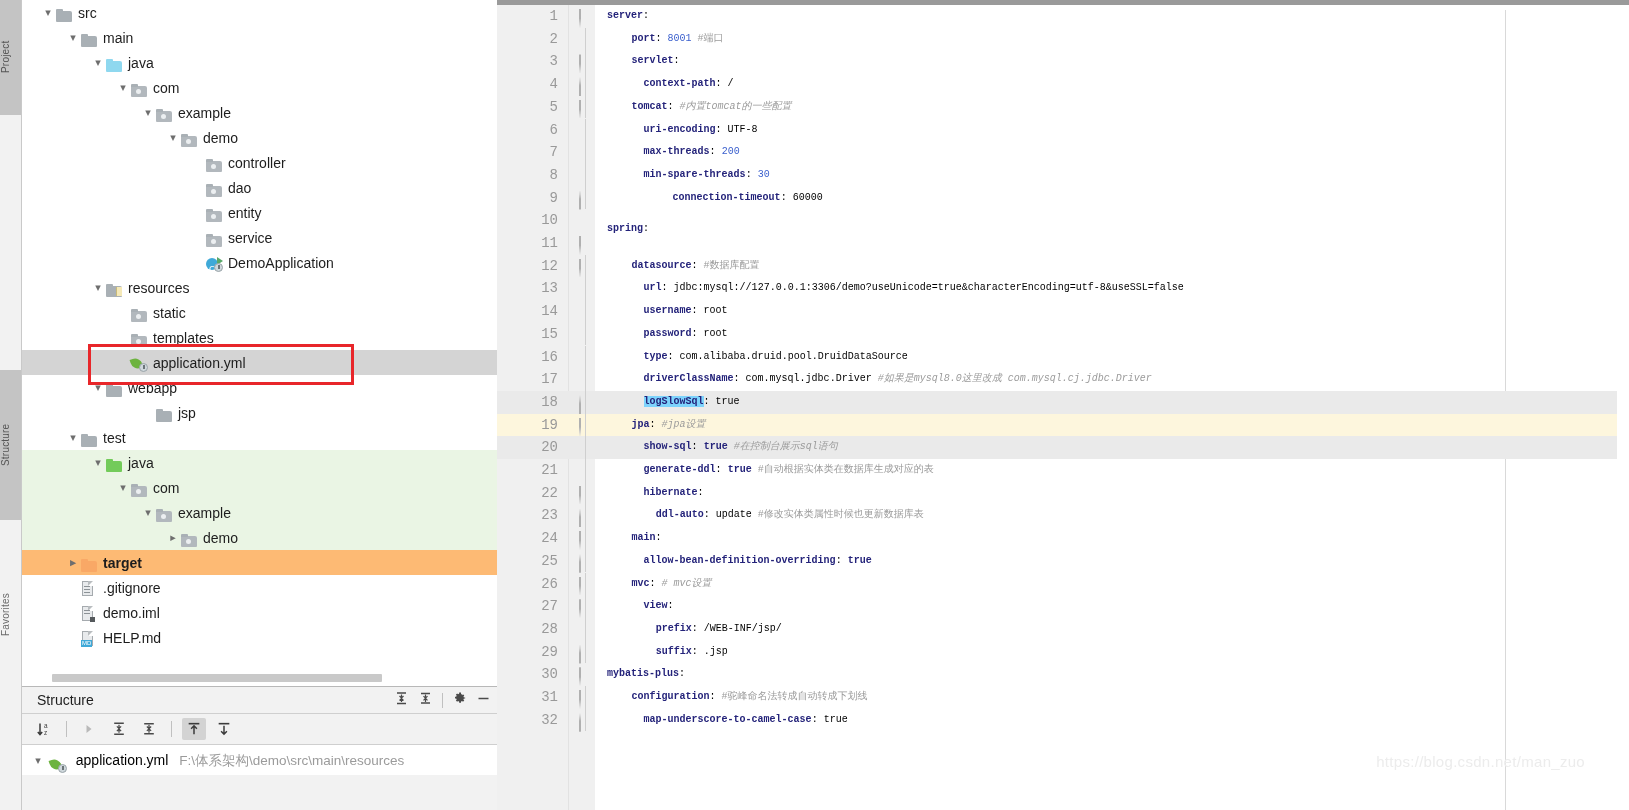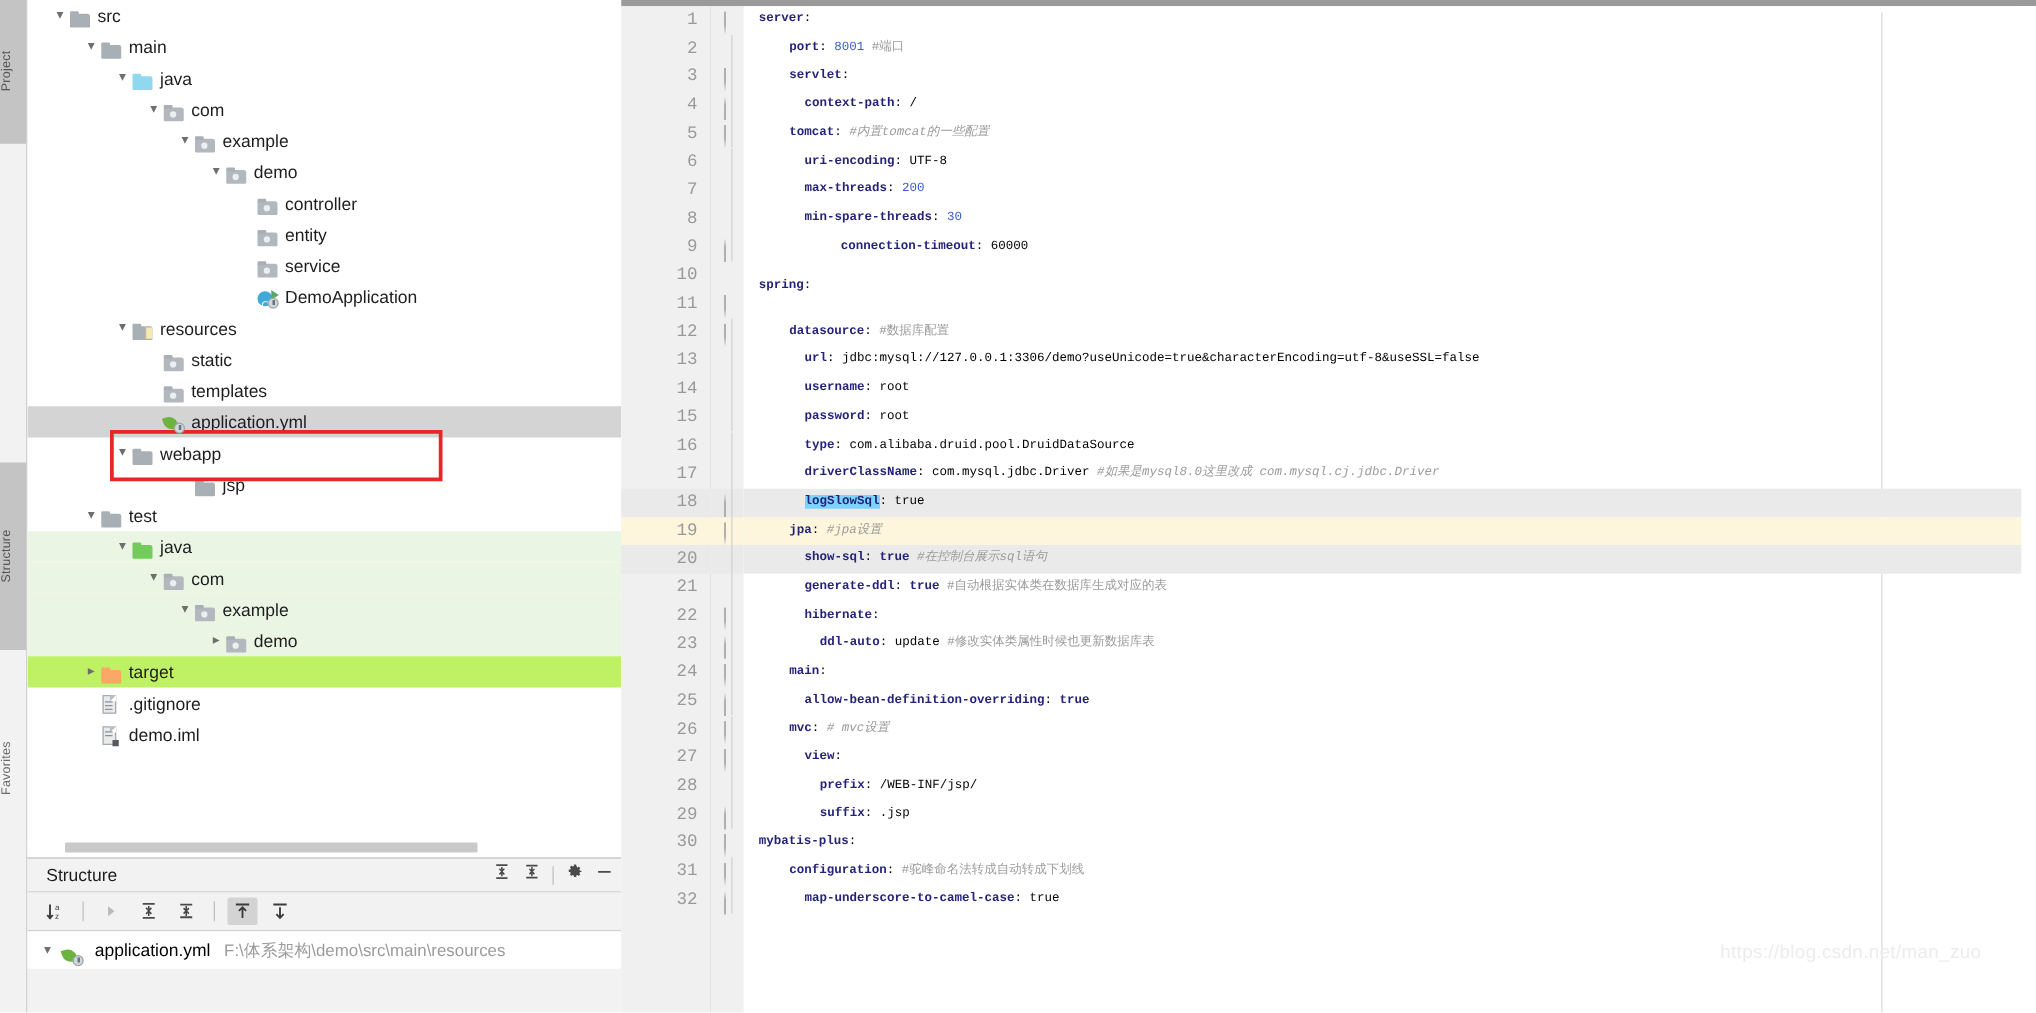--- a/index.html
+++ b/index.html
@@ -30,21 +30,21 @@
     position: absolute; left: 22px; top: 0; width: 475px; height: 686px;
     background: #ffffff; overflow: hidden;
   }
   .tree-row {
     position: relative; height: 25px; line-height: 25px;
     white-space: nowrap; font-size: 14px; color: #1d1d1d;
     font-family: "Liberation Sans", sans-serif;
   }
   .tree-row.sel { background: #d4d4d4; }
   .tree-row.green { background: #eaf5e4; }
-  .tree-row.yellow { background: #bef264; }
+  .tree-row.yellow { background: #fdba74; font-weight: bold; }
 
   .twisty {
     display: inline-block; width: 16px; text-align: center;
     color: #6e6e6e; font-size: 11px; vertical-align: middle;
     position: relative; top: -1px;
   }
   .twisty.blank { color: transparent; }
 
   .ticon { display: inline-block; width: 18px; height: 15px; vertical-align: middle;
            position: relative; top: -1px; margin-right: 4px; }
@@ -249,37 +249,39 @@
 
   <div class="project-panel">
     <div id="tree-body">
         <div class="tree-row"><span style="display:inline-block;width:18px"></span><span class="twisty">▾</span><span class="ticon"><span class="fold"></span></span><span class="tlabel">src</span></div>
         <div class="tree-row"><span style="display:inline-block;width:43px"></span><span class="twisty">▾</span><span class="ticon"><span class="fold"></span></span><span class="tlabel">main</span></div>
         <div class="tree-row"><span style="display:inline-block;width:68px"></span><span class="twisty">▾</span><span class="ticon"><span class="fold blue"></span></span><span class="tlabel">java</span></div>
         <div class="tree-row"><span style="display:inline-block;width:93px"></span><span class="twisty">▾</span><span class="ticon"><span class="fold pkg"><i></i></span></span><span class="tlabel">com</span></div>
         <div class="tree-row"><span style="display:inline-block;width:118px"></span><span class="twisty">▾</span><span class="ticon"><span class="fold pkg"><i></i></span></span><span class="tlabel">example</span></div>
         <div class="tree-row"><span style="display:inline-block;width:143px"></span><span class="twisty">▾</span><span class="ticon"><span class="fold pkg"><i></i></span></span><span class="tlabel">demo</span></div>
         <div class="tree-row"><span style="display:inline-block;width:168px"></span><span class="twisty blank">&nbsp;</span><span class="ticon"><span class="fold pkg"><i></i></span></span><span class="tlabel">controller</span></div>
+        <div class="tree-row"><span style="display:inline-block;width:168px"></span><span class="twisty blank">&nbsp;</span><span class="ticon"><span class="fold pkg"><i></i></span></span><span class="tlabel">dao</span></div>
         <div class="tree-row"><span style="display:inline-block;width:168px"></span><span class="twisty blank">&nbsp;</span><span class="ticon"><span class="fold pkg"><i></i></span></span><span class="tlabel">entity</span></div>
         <div class="tree-row"><span style="display:inline-block;width:168px"></span><span class="twisty blank">&nbsp;</span><span class="ticon"><span class="fold pkg"><i></i></span></span><span class="tlabel">service</span></div>
         <div class="tree-row"><span style="display:inline-block;width:168px"></span><span class="twisty blank">&nbsp;</span><span class="ticon"><span class="clsic"><span class="c"></span><span class="ply"></span><span class="bd"></span></span></span><span class="tlabel">DemoApplication</span></div>
         <div class="tree-row"><span style="display:inline-block;width:68px"></span><span class="twisty">▾</span><span class="ticon"><span class="fold res"><i></i></span></span><span class="tlabel">resources</span></div>
         <div class="tree-row"><span style="display:inline-block;width:93px"></span><span class="twisty blank">&nbsp;</span><span class="ticon"><span class="fold pkg"><i></i></span></span><span class="tlabel">static</span></div>
         <div class="tree-row"><span style="display:inline-block;width:93px"></span><span class="twisty blank">&nbsp;</span><span class="ticon"><span class="fold pkg"><i></i></span></span><span class="tlabel">templates</span></div>
         <div class="tree-row sel"><span style="display:inline-block;width:93px"></span><span class="twisty blank">&nbsp;</span><span class="ticon"><span class="leafic"><span class="lf"></span><span class="bd"></span></span></span><span class="tlabel">application.yml</span></div>
         <div class="tree-row"><span style="display:inline-block;width:68px"></span><span class="twisty">▾</span><span class="ticon"><span class="fold"></span></span><span class="tlabel">webapp</span></div>
         <div class="tree-row"><span style="display:inline-block;width:118px"></span><span class="twisty blank">&nbsp;</span><span class="ticon"><span class="fold"></span></span><span class="tlabel">jsp</span></div>
         <div class="tree-row"><span style="display:inline-block;width:43px"></span><span class="twisty">▾</span><span class="ticon"><span class="fold"></span></span><span class="tlabel">test</span></div>
         <div class="tree-row green"><span style="display:inline-block;width:68px"></span><span class="twisty">▾</span><span class="ticon"><span class="fold green"></span></span><span class="tlabel">java</span></div>
         <div class="tree-row green"><span style="display:inline-block;width:93px"></span><span class="twisty">▾</span><span class="ticon"><span class="fold pkg"><i></i></span></span><span class="tlabel">com</span></div>
         <div class="tree-row green"><span style="display:inline-block;width:118px"></span><span class="twisty">▾</span><span class="ticon"><span class="fold pkg"><i></i></span></span><span class="tlabel">example</span></div>
         <div class="tree-row green"><span style="display:inline-block;width:143px"></span><span class="twisty">▸</span><span class="ticon"><span class="fold pkg"><i></i></span></span><span class="tlabel">demo</span></div>
         <div class="tree-row yellow"><span style="display:inline-block;width:43px"></span><span class="twisty">▸</span><span class="ticon"><span class="fold orange"></span></span><span class="tlabel">target</span></div>
         <div class="tree-row"><span style="display:inline-block;width:43px"></span><span class="twisty blank">&nbsp;</span><span class="ticon"><span class="fileic"><span class="pg"></span><span class="ln" style="top:5px"></span><span class="ln" style="top:8px"></span><span class="ln" style="top:11px"></span></span></span><span class="tlabel">.gitignore</span></div>
         <div class="tree-row"><span style="display:inline-block;width:43px"></span><span class="twisty blank">&nbsp;</span><span class="ticon"><span class="fileic"><span class="pg"></span><span class="ln" style="top:4px"></span><span class="ln" style="top:7px"></span><span class="blk"></span></span></span><span class="tlabel">demo.iml</span></div>
+        <div class="tree-row"><span style="display:inline-block;width:43px"></span><span class="twisty blank">&nbsp;</span><span class="ticon"><span class="fileic"><span class="pg"></span><span class="tag">MD</span></span></span><span class="tlabel">HELP.md</span></div>
       </div>
   </div>
   <div class="tree-hscroll">
     <div class="thumb"></div>
   </div>
 
   <div class="annot-box"></div>
 
   <div class="structure-panel">
     <div class="struct-header">

